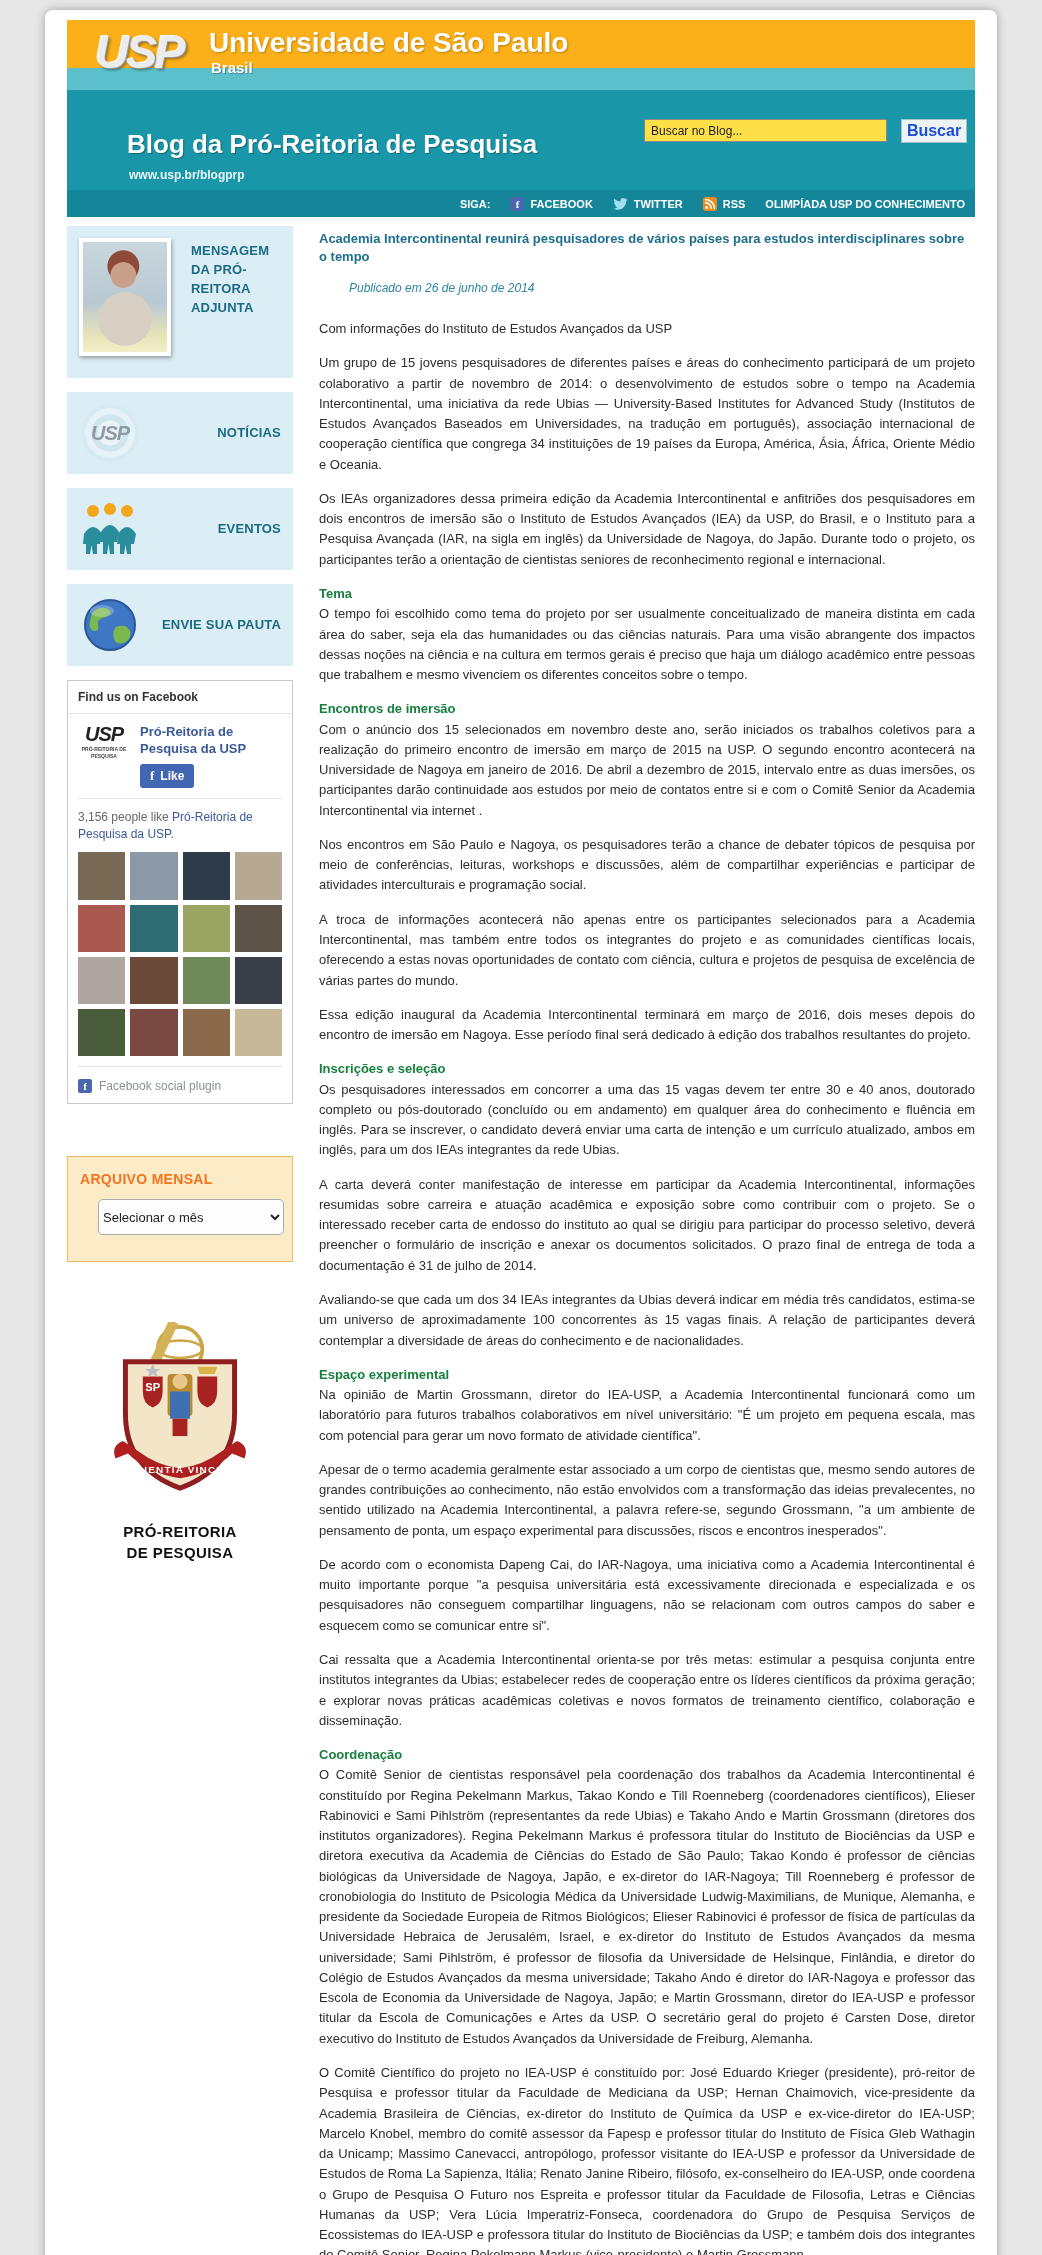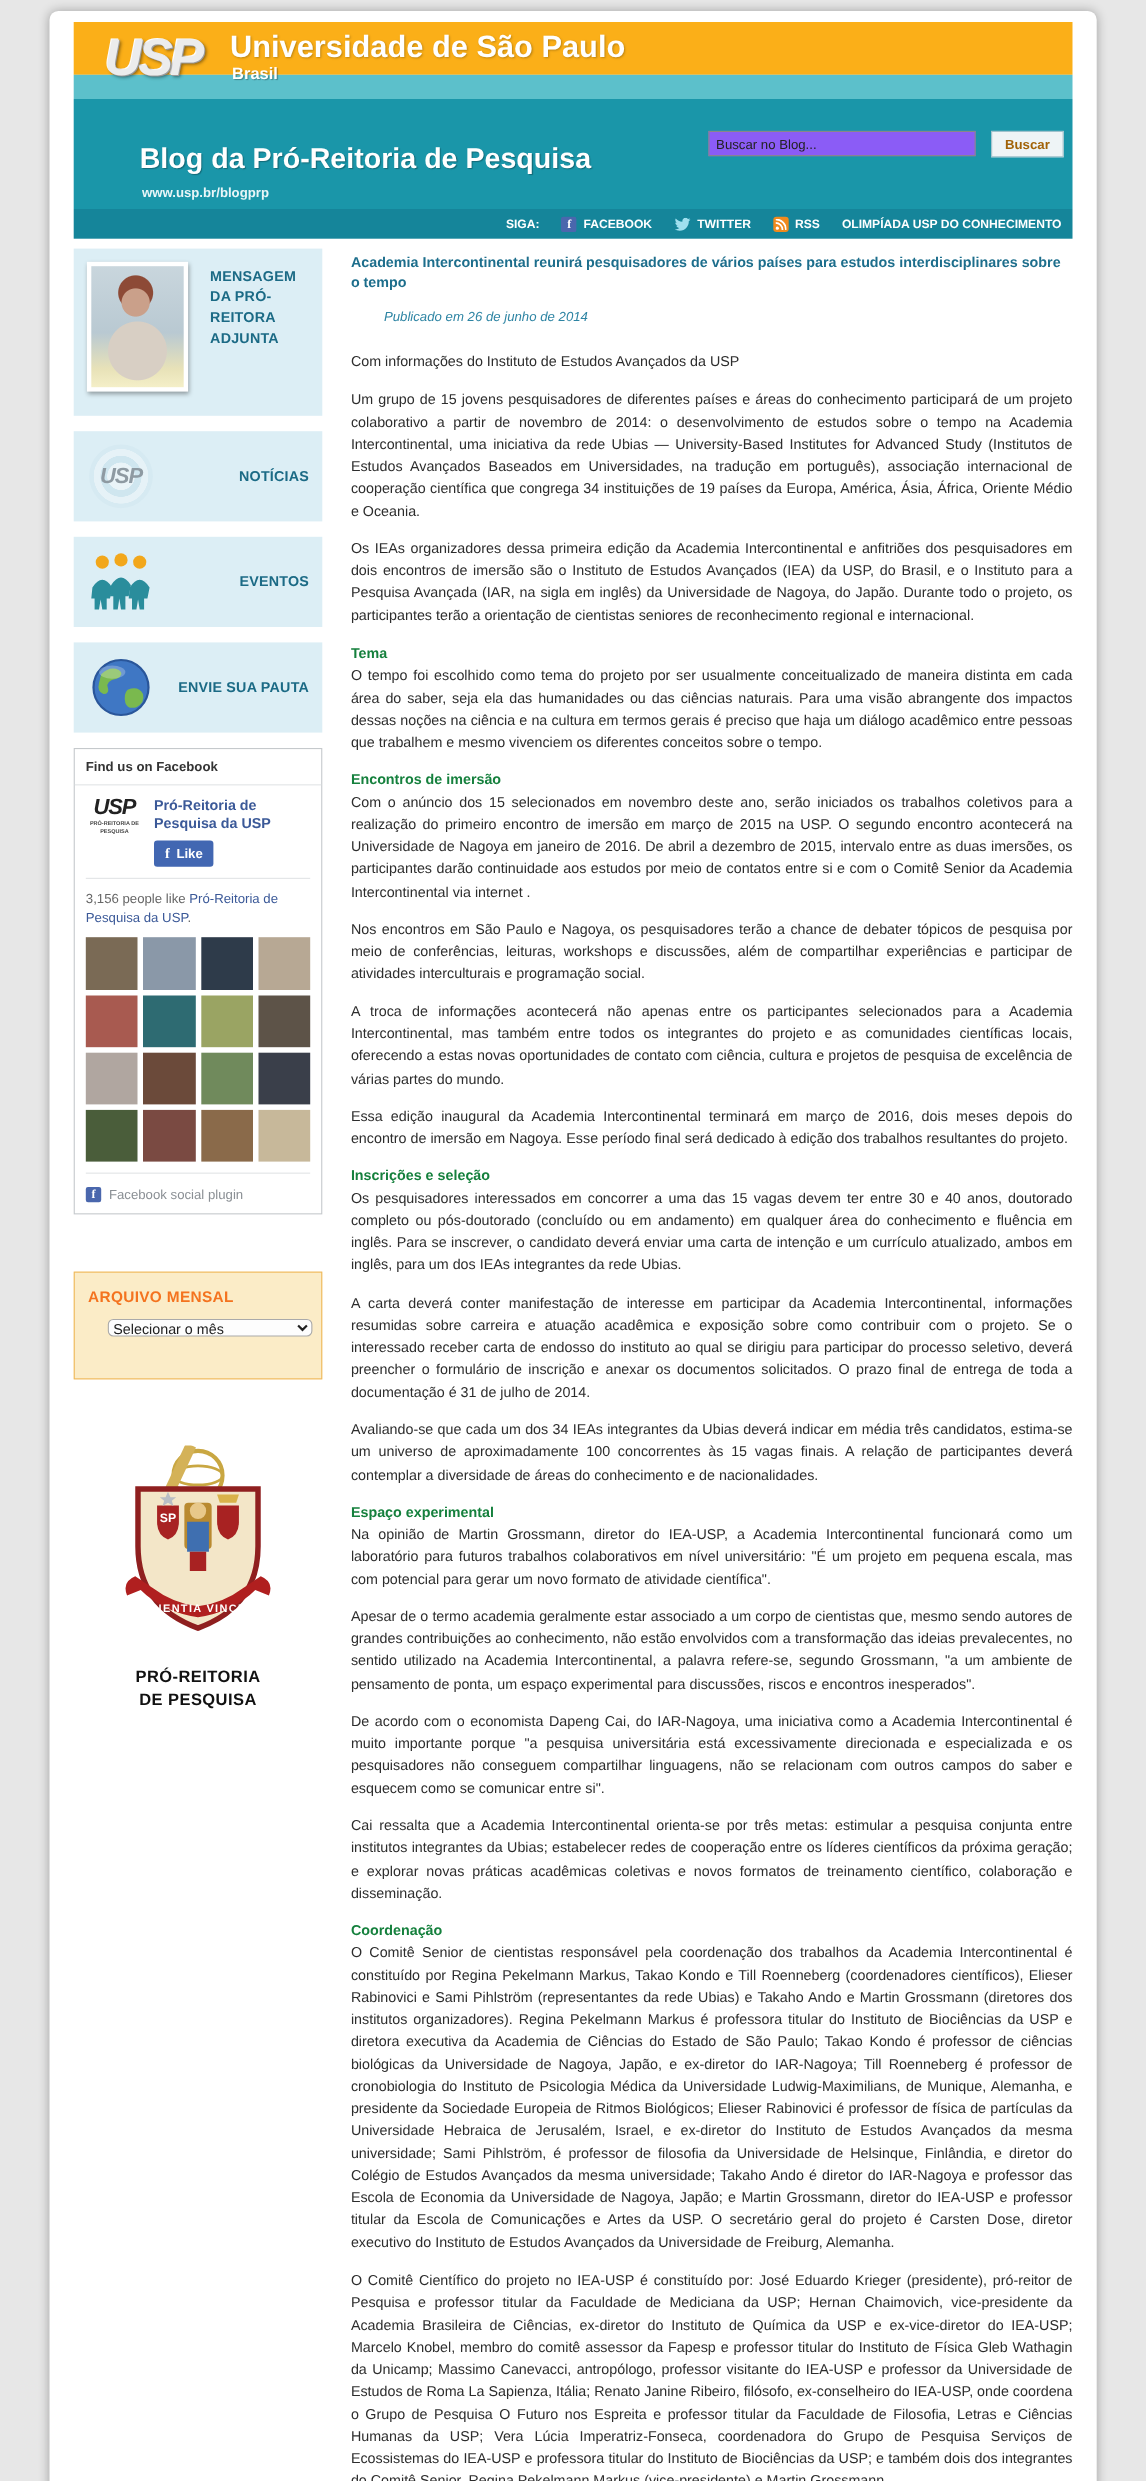--- a/index.html
+++ b/index.html
@@ -37,28 +37,28 @@
     text-shadow:1px 1px 1px rgba(0,0,0,.3);
   }
   .blog-row { display:flex; align-items:center; }
   .blog-title {
     margin-left:60px; color:#fff; font-size:26px; font-weight:bold;
     text-shadow:1px 1px 1px rgba(0,0,0,.3);
     margin-top:28px;
   }
   .search-area { margin-left:auto; display:flex; align-items:center; gap:14px; }
   .search-input {
-    width:243px; height:23px; border:1px solid #888; background:#8b5cf6;
+    width:243px; height:23px; border:1px solid #888; background:#fde047;
     font-size:12px; padding:0 6px; color:#222;
     font-family:"Liberation Sans", sans-serif;
   }
   .search-input::placeholder { color:#222; opacity:1; }
   .search-btn {
     height:24px; min-width:66px; border:1px solid #9fc2cc; background:#eef4f6;
-    color:#a16207; font-size:12px; font-weight:bold; cursor:pointer;
+    color:#1d4ed8; font-size:16px; font-weight:bold; cursor:pointer;
     font-family:"Liberation Sans", sans-serif;
   }
   .blog-url { margin:8px 0 2px 62px; color:#e9f6f8; font-size:12px; font-weight:bold; }
 
   .siga-label { color:#fff; font-size:11px; font-weight:bold; }
   .siga-link { display:flex; align-items:center; gap:6px; color:#fff;
                font-size:11px; font-weight:bold; cursor:pointer; text-decoration:none; }
   .ic-fb { width:14px; height:14px; background:#4a67ad; color:#fff; border-radius:2px;
            font-size:11px; font-weight:bold; display:flex; align-items:center;
            justify-content:center; font-family:"Liberation Serif", serif; }
@@ -126,21 +126,21 @@
   .fb-likes-text .page { color:#3b5998; }
   .fb-grid { margin-top:10px; display:grid; grid-template-columns:repeat(4,1fr); gap:5px; }
   .avatar { width:100%; aspect-ratio:1/1; }
   .fb-foot { display:flex; align-items:center; gap:7px; font-size:12px; color:#8a8f94;
              padding-top:2px; }
 
   
   .arquivo-box { margin-top:52px; background:#fbecc7; border:1px solid #efb95c; padding:14px 12px 22px; }
   .arquivo-title { color:#f4731f; font-weight:bold; font-size:14px; letter-spacing:.3px; }
   .arquivo-select {
-    margin:12px 0 16px 18px; width:186px; height:16px; font-size:13px; color:#222;
+    margin:12px 0 4px 18px; width:186px; height:36px; font-size:13px; color:#222;
     border:1px solid #aaa; border-radius:5px; background:#fdfdfd;
     font-family:"Liberation Sans", sans-serif;
   }
 
   
   .crest-wrap { margin-top:60px; text-align:center; }
   .crest-caption { margin-top:10px; font-size:15px; font-weight:bold; color:#111;
                    line-height:1.35; letter-spacing:.4px; }
 
   

